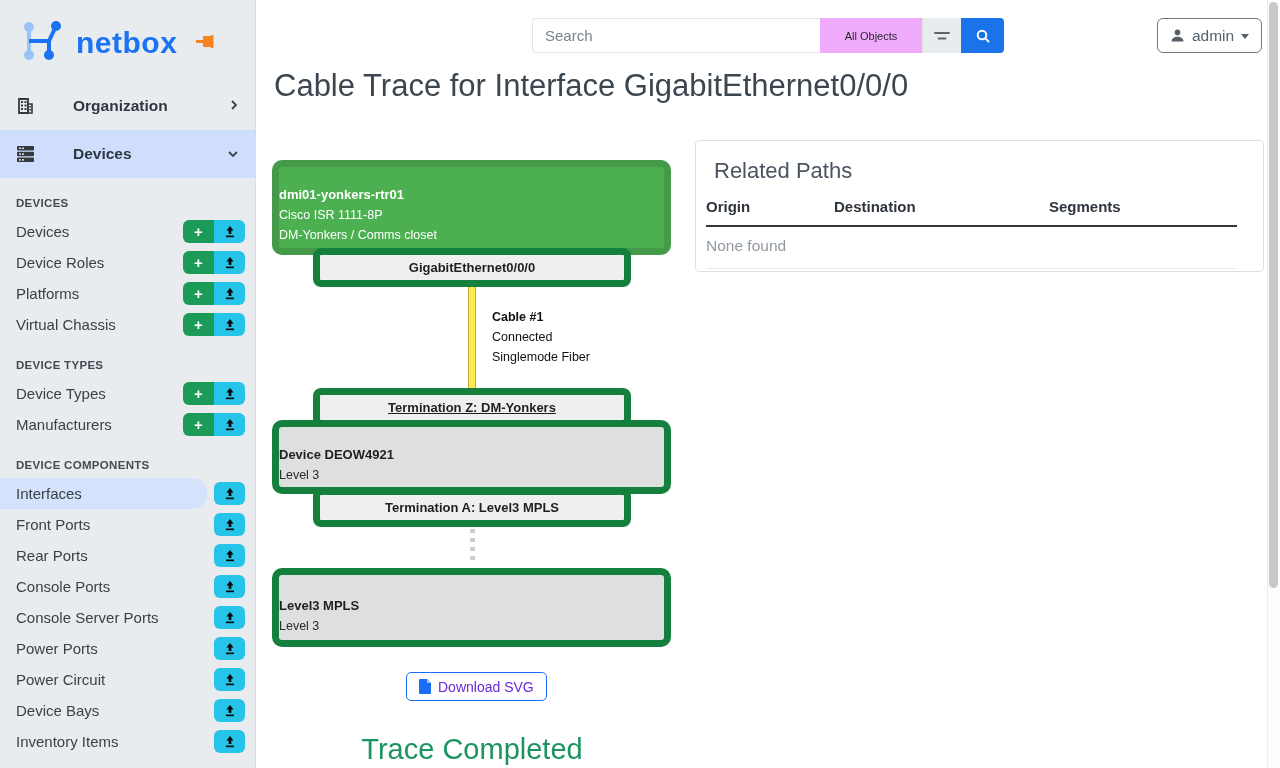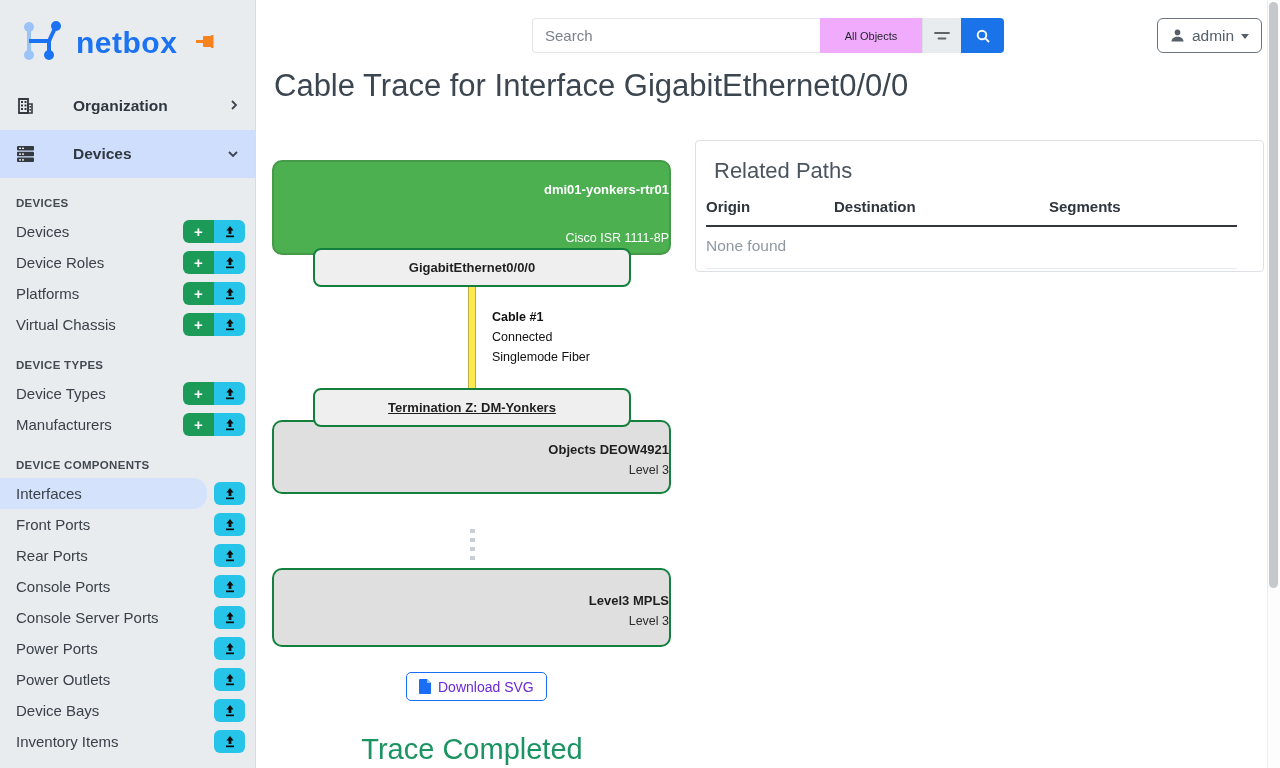--- a/index.html
+++ b/index.html
@@ -53,25 +53,25 @@
     background: #fff; border: 1px solid #6c757d; border-radius: 6px; display: flex;
     align-items: center; justify-content: center; gap: 7px; font-size: 15.5px;
     color: #56606b; cursor: pointer; }
   .caret { width: 0; height: 0; border-left: 4.5px solid transparent;
     border-right: 4.5px solid transparent; border-top: 5px solid #56606b; margin-top: 2px; }
 
   .page-title { position: absolute; left: 17px; top: 68px; font-size: 31px;
     font-weight: 400; color: #3b4650; }
 
   
-  .node { position: absolute; border: 2px solid #15803d; text-align: right; }
+  .node { position: absolute; border: 7px solid #15803d; text-align: left; }
   .dev-box { left: 15px; top: 160px; width: 399px; height: 95px; background: #4caf50;
     border-color: #459a49; border-radius: 10px; color: #fff; padding-top: 18px; cursor: pointer; }
   .dev-box .l1 { font-size: 13px; font-weight: bold; line-height: 20px; }
-  .dev-box .l2, .dev-box .l3 { font-size: 12.5px; line-height: 20px; margin-top: 28px; }
+  .dev-box .l2, .dev-box .l3 { font-size: 12.5px; line-height: 20px; }
   .term { left: 56px; width: 318px; height: 39px; background: #efefef; border-radius: 8px;
     display: flex; align-items: center; justify-content: center; font-size: 13px;
     font-weight: bold; color: #1f1f1f; z-index: 2; cursor: pointer; }
   .term.t-if { top: 248px; }
   .term.t-z  { top: 388px; text-decoration: underline; }
   .term.t-a  { top: 488px; }
   .big { left: 15px; width: 399px; background: #dfdfdf; border-radius: 10px; z-index: 1; cursor: pointer; }
   .circuit { top: 420px; height: 74px; padding-top: 18px; }
   .farend  { top: 568px; height: 79px; padding-top: 21px; }
   .big .l1 { font-size: 13px; font-weight: bold; line-height: 20px; color: #1f1f1f; }
@@ -334,21 +334,21 @@
     <span class="btns">
         <button class="btn-import solo">
           <svg width="12" height="12" viewBox="0 0 12 12" fill="#0b0b0b">
             <path d="M6 0l3.6 4.4H7.4V8H4.6V4.4H2.4z"></path>
             <rect x="2" y="9.5" width="8" height="1.7"></rect>
           </svg>
         </button>
       </span>
   </div>
   <div class="side-item">
-    <span class="lbl">Power Outlets</span>
+    <span class="lbl">Power Circuit</span>
     <span class="btns">
         <button class="btn-import solo">
           <svg width="12" height="12" viewBox="0 0 12 12" fill="#0b0b0b">
             <path d="M6 0l3.6 4.4H7.4V8H4.6V4.4H2.4z"></path>
             <rect x="2" y="9.5" width="8" height="1.7"></rect>
           </svg>
         </button>
       </span>
   </div>
   <div class="side-item">
@@ -416,24 +416,25 @@
   <div class="cable-line"></div>
   <div class="cable-label">
     <div class="l1">Cable #1</div>
     <div>Connected</div>
     <div>Singlemode Fiber</div>
   </div>
 
   <div class="node term t-z">Termination Z: DM-Yonkers</div>
 
   <div class="node big circuit">
-    <div class="l1">Objects DEOW4921</div>
+    <div class="l1">Device DEOW4921</div>
     <div class="l2">Level 3</div>
   </div>
 
+  <div class="node term t-a">Termination A: Level3 MPLS</div>
 
   <div class="dotted"></div>
 
   <div class="node big farend">
     <div class="l1">Level3 MPLS</div>
     <div class="l2">Level 3</div>
   </div>
 
   <button class="download-btn">
     <svg width="12" height="15" viewBox="0 0 12 15" fill="#1a6ef5">

